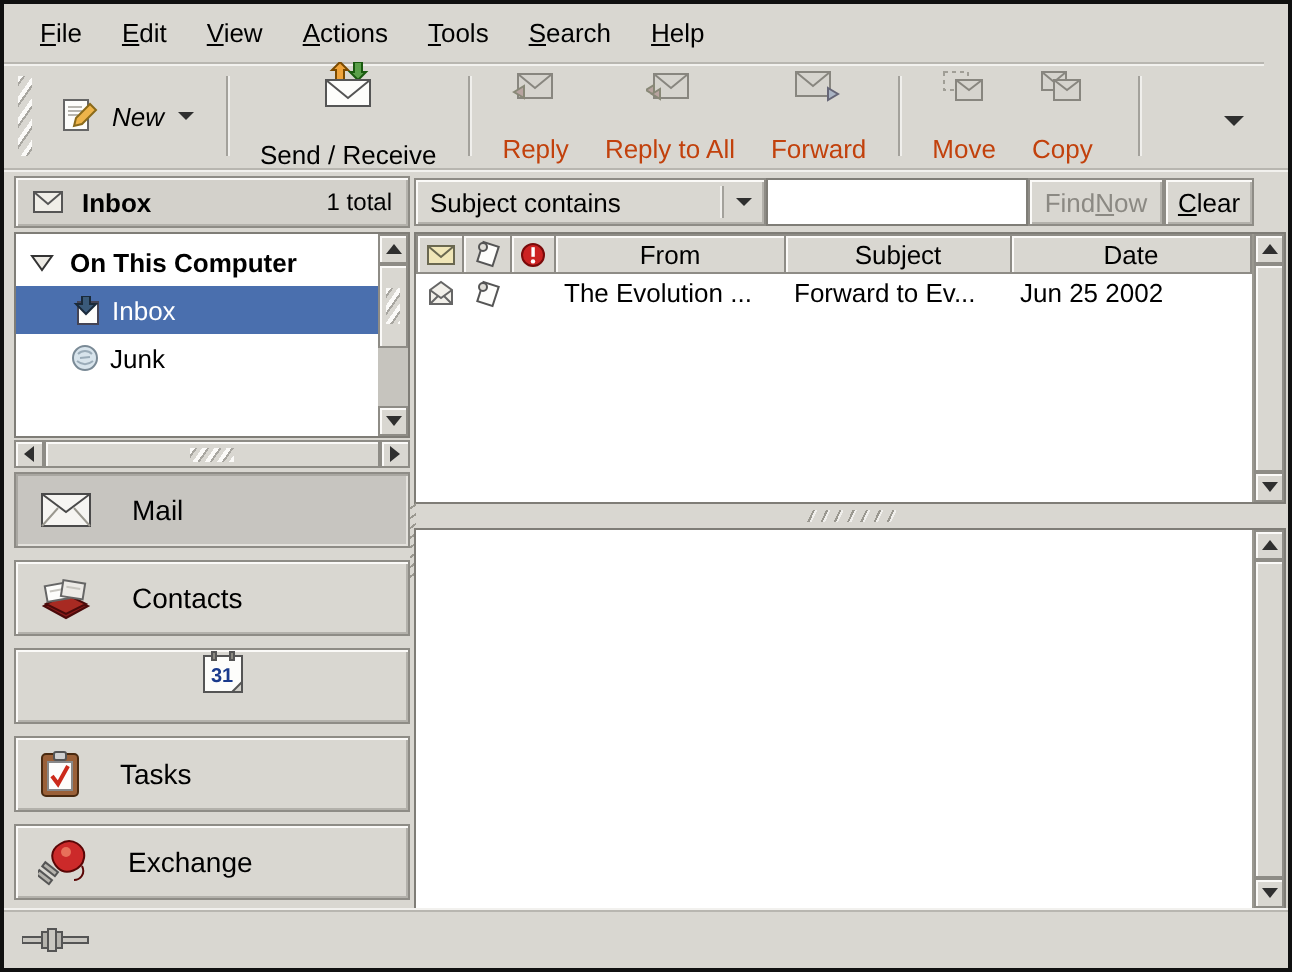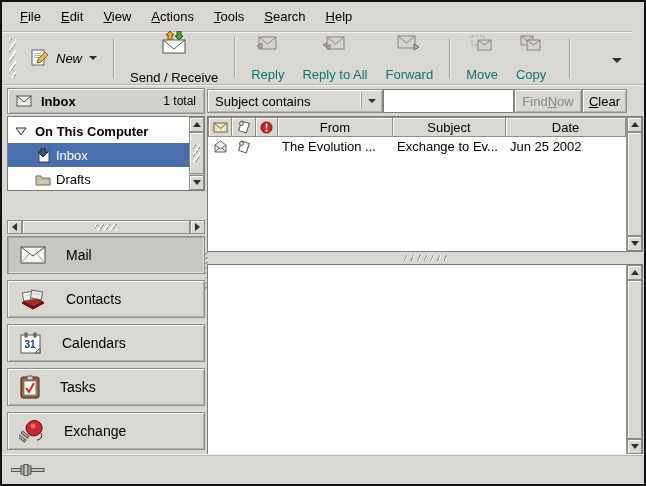--- a/index.html
+++ b/index.html
@@ -14,35 +14,35 @@
   .mn{text-decoration:underline;}
   
   .toolbar{position:absolute;left:0;top:30px;right:0;height:52px;display:flex;align-items:center;
     padding:0 6px;border-bottom:1px solid #b8b6b0;box-shadow:0 1px 0 #f2f1ee;}
   .tb-grip{width:7px;height:40px;margin:0 5px 0 1px;
     background:repeating-linear-gradient(125deg,#fbfaf8 0 2px,#a8a6a0 2px 3px,#d9d7d1 3px 6px);}
   .tb-sep{width:1px;height:40px;background:#a3a19b;box-shadow:1px 0 0 #f0efec;margin:0 7px;}
   .tb-btn{display:flex;flex-direction:column;align-items:center;justify-content:center;gap:16px;
     padding:3px 9px;min-height:44px;box-sizing:border-box;}
   .tb-btn.horiz{flex-direction:row;gap:7px;font-style:italic;}
-  .tb-btn.disabled{color:#0f766e;}
+  .tb-btn.disabled{color:#c2410c;}
   .tb-overflow{margin-left:auto;margin-right:10px;padding:6px;}
   .tri{width:0;height:0;display:inline-block;}
   .tri-down{border-left:5px solid transparent;border-right:5px solid transparent;border-top:5px solid #2f2f2f;}
   .tri-down.small{border-left:4px solid transparent;border-right:4px solid transparent;border-top:4px solid #2f2f2f;}
   .tri-up-s{border-left:4px solid transparent;border-right:4px solid transparent;border-bottom:5px solid #2f2f2f;}
   .tri-down-s{border-left:4px solid transparent;border-right:4px solid transparent;border-top:5px solid #2f2f2f;}
   .tri-left-s{border-top:4px solid transparent;border-bottom:4px solid transparent;border-right:5px solid #2f2f2f;}
   .tri-right-s{border-top:4px solid transparent;border-bottom:4px solid transparent;border-left:5px solid #2f2f2f;}
   
   .folder-header{position:absolute;left:5px;top:86px;width:198px;height:26px;box-sizing:border-box;
     display:flex;align-items:center;gap:9px;padding:0 8px;background:#d3d1cb;}
   .folder-header .title{font-weight:bold;}
   .folder-header .count{margin-left:auto;font-size:12px;}
-  .tree{position:absolute;left:5px;top:114px;width:198px;height:75px;box-sizing:border-box;display:flex;}
+  .tree{position:absolute;left:5px;top:114px;width:198px;height:103px;box-sizing:border-box;display:flex;}
   .tree-body{flex:1;background:#fff;padding-top:2px;overflow:hidden;}
   .tree-row{height:24px;display:flex;align-items:center;gap:5px;padding-left:7px;cursor:default;white-space:nowrap;}
   .tree-row.root{font-weight:bold;gap:8px;}
   .tree-row.child{padding-left:27px;}
   .tree-row.selected{background:#4a6fae;color:#fff;}
   
   .vscroll{width:15px;background:#c6c4be;display:flex;flex-direction:column;flex:0 0 15px;}
   .hscroll{height:14px;background:#c6c4be;display:flex;}
   .sb-btn{width:15px;height:15px;box-sizing:border-box;display:flex;align-items:center;justify-content:center;
     background:#d9d7d1;border:1px solid #8e8c86;box-shadow:inset 1px 1px 0 #fbfaf8;flex:0 0 auto;}
@@ -220,29 +220,20 @@
         <span>
           <svg width="16" height="15" viewBox="0 0 16 15">
               <rect x="4" y="3" width="10" height="11" fill="#fdfdfb" stroke="#445"></rect>
               <polygon points="6,0 10,0 10,4 13,4 8,9 3,4 6,4" fill="#3a5a7a" stroke="#1a2a3a"></polygon>
             </svg>
         </span>
         <span>Inbox</span>
       </div>
       <div class="tree-row child">
         <span>
-          <svg width="16" height="13" viewBox="0 0 16 13">
-              <path d="M1,3 L6,3 L7,5 L15,5 L15,12 L1,12 Z" fill="#cfc9ae" stroke="#6a6858"></path>
-              <path d="M1,6.5 L15,6.5" stroke="#b8b294"></path>
-            </svg>
-        </span>
-        <span>Drafts</span>
-      </div>
-      <div class="tree-row child">
-        <span>
           <svg width="15" height="14" viewBox="0 0 15 14">
               <circle cx="7.5" cy="7" r="6" fill="#d8e4ec" stroke="#7a8a96"></circle>
               <path d="M4,5 C6,3 9,3 11,5 M3.5,8.5 C6,10.5 9,10.5 11.5,8.5 M5,7 L10,6.5" stroke="#9aabb8" fill="none"></path>
             </svg>
         </span>
         <span>Junk</span>
       </div>
     </div>
     <div class="vscroll">
       <div class="sb-btn">
@@ -289,21 +280,21 @@
             <line x1="6" y1="7" x2="13" y2="7" stroke="#c8c6c0"></line>
           </g>
           <g transform="rotate(9 18 7)">
             <rect x="12" y="3" width="11" height="8" fill="#eceae6" stroke="#666"></rect>
             <line x1="14" y1="6" x2="21" y2="6" stroke="#c8c6c0"></line>
           </g>
         </svg>
     </span>
     <span>Contacts</span>
   </div>
-  <div class="shortcut raised" style="top:322px;">
+  <div class="shortcut raised" style="top:322px;flex-direction:column;">
     <span>
       <svg width="24" height="23" viewBox="0 0 24 23">
           <rect x="2" y="3" width="19" height="18" fill="#fdfdfb" stroke="#555"></rect>
           <rect x="6" y="1" width="2" height="4" fill="#8a8880" stroke="#555"></rect>
           <rect x="15" y="1" width="2" height="4" fill="#8a8880" stroke="#555"></rect>
           <polygon points="21,21 16,21 21,16" fill="#d4d2cc" stroke="#555"></polygon>
           <text x="11" y="16" font-size="10" font-weight="bold" fill="#1a3a8c" text-anchor="middle" font-family="Liberation Sans, sans-serif">31</text>
         </svg>
     </span>
     <span>Calendars</span>
@@ -409,21 +400,21 @@
             <svg width="14" height="14" viewBox="0 0 14 14">
                 <g transform="rotate(18 7 7)">
                   <rect x="3" y="2" width="8" height="10" fill="#fdfdfb" stroke="#555"></rect>
                 </g>
                 <circle cx="4.5" cy="3.5" r="2" fill="#e0ded8" stroke="#555"></circle>
               </svg>
           </span>
         </div>
         <div class="mcell icon c-ic3"></div>
         <div class="mcell c-from">The Evolution ...</div>
-        <div class="mcell c-subj">Exchange to Ev...</div>
+        <div class="mcell c-subj">Forward to Ev...</div>
         <div class="mcell c-date">Jun 25 2002</div>
       </div>
     </div>
     <div class="vscroll" style="border-left:1px solid #9a9890;">
       <div class="sb-btn">
           <span class="tri tri-up-s"></span>
         </div>
       <div class="sb-thumb" style="flex:1;"></div>
       <div class="sb-btn">
           <span class="tri tri-down-s"></span>

